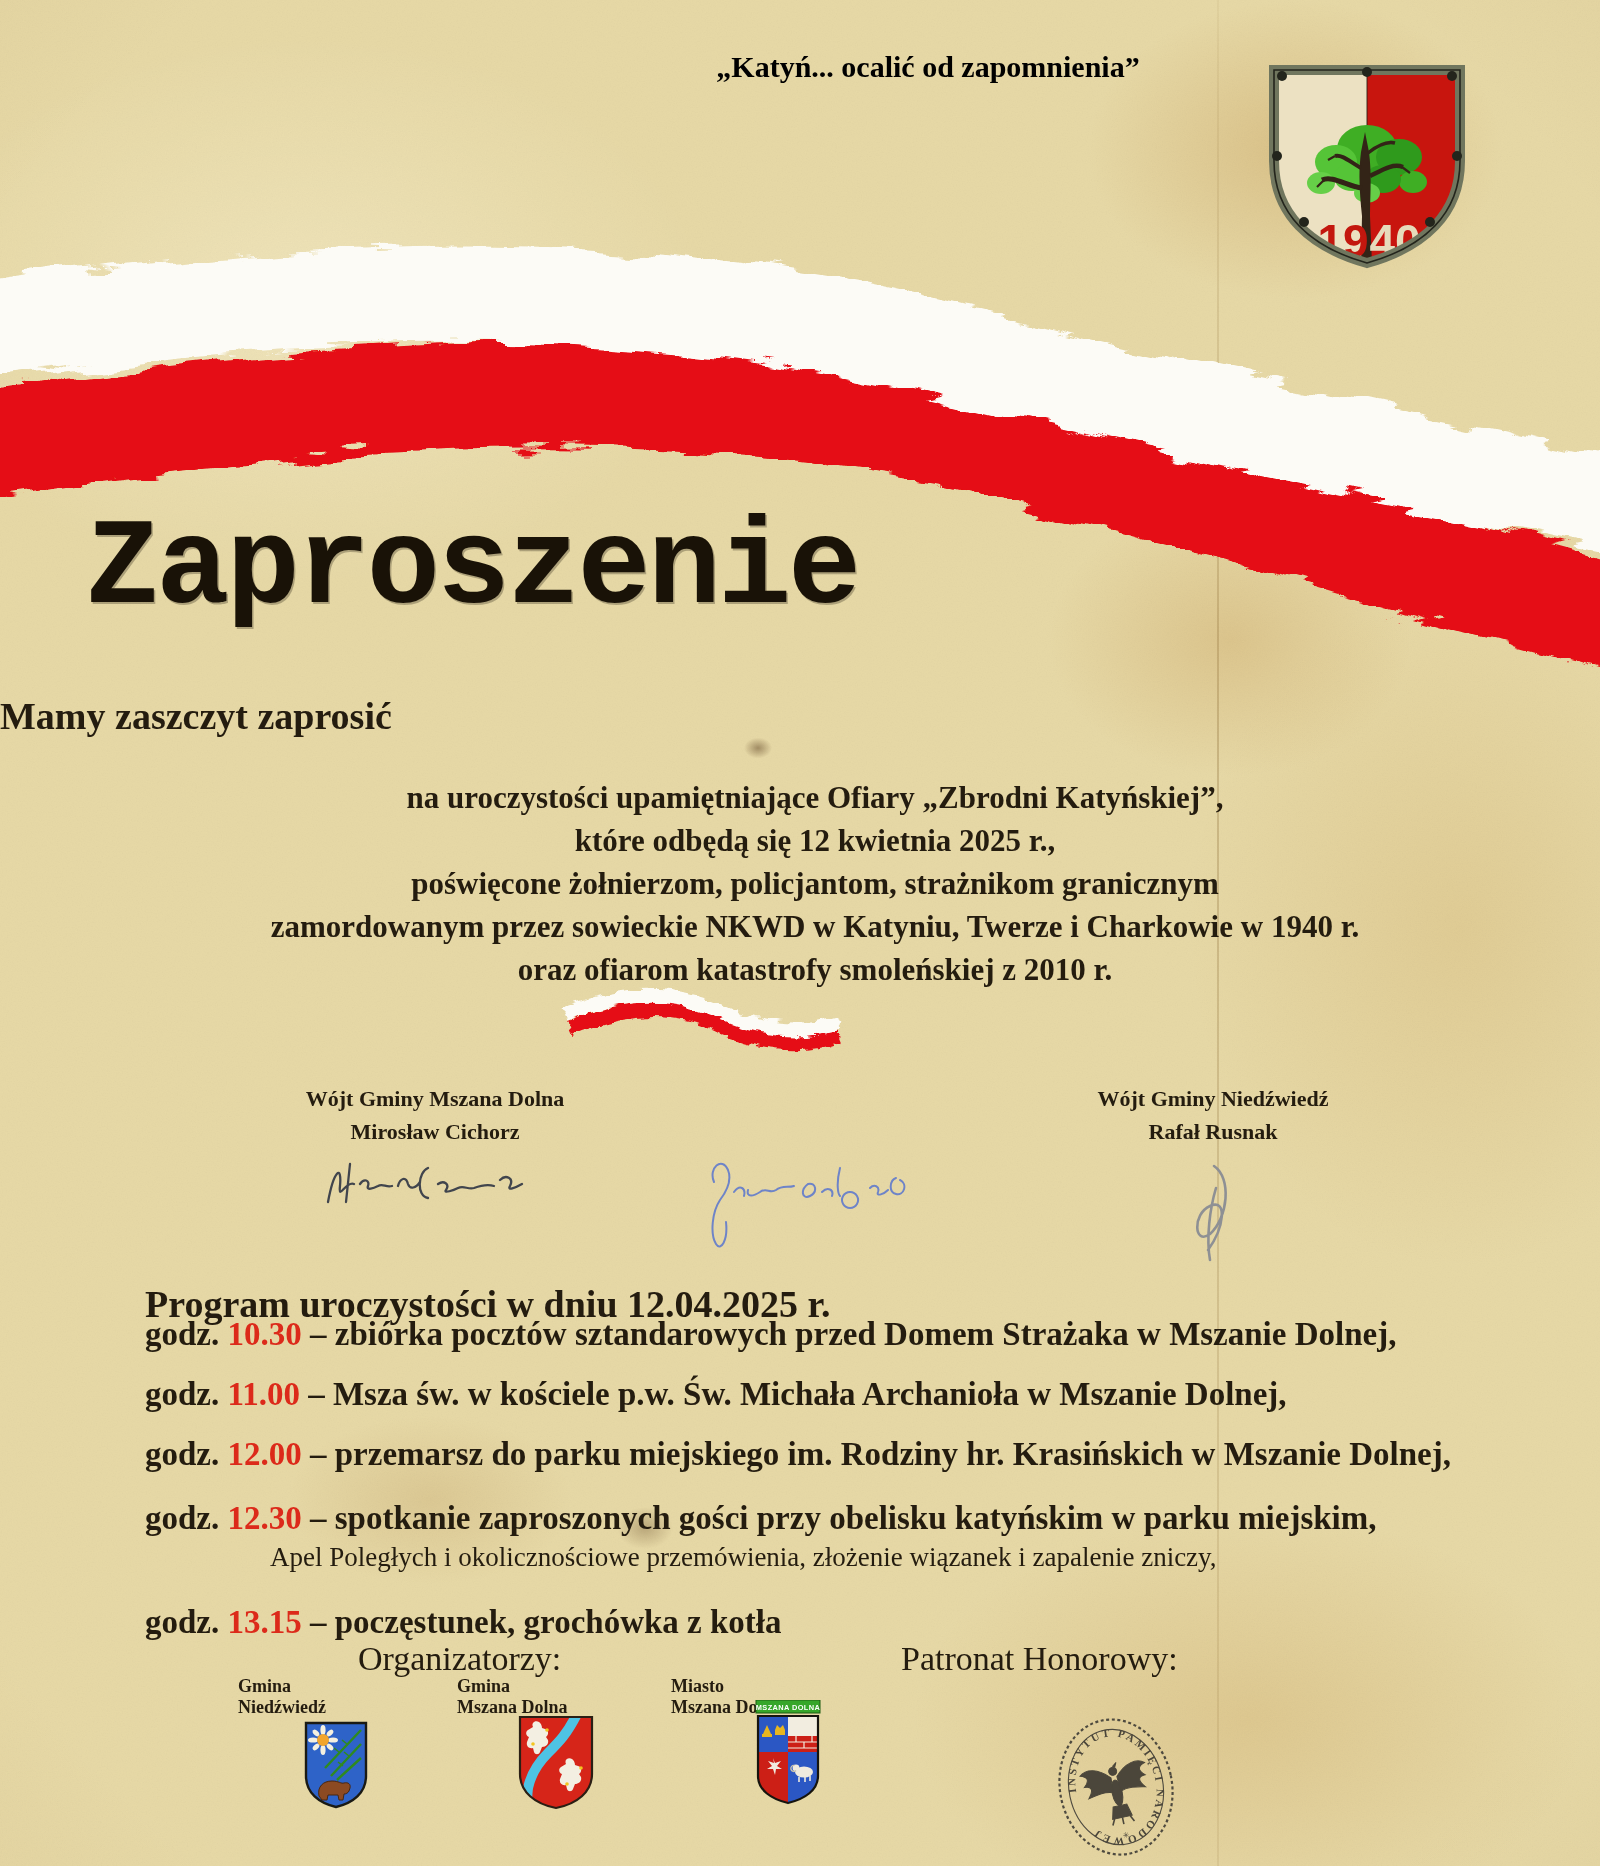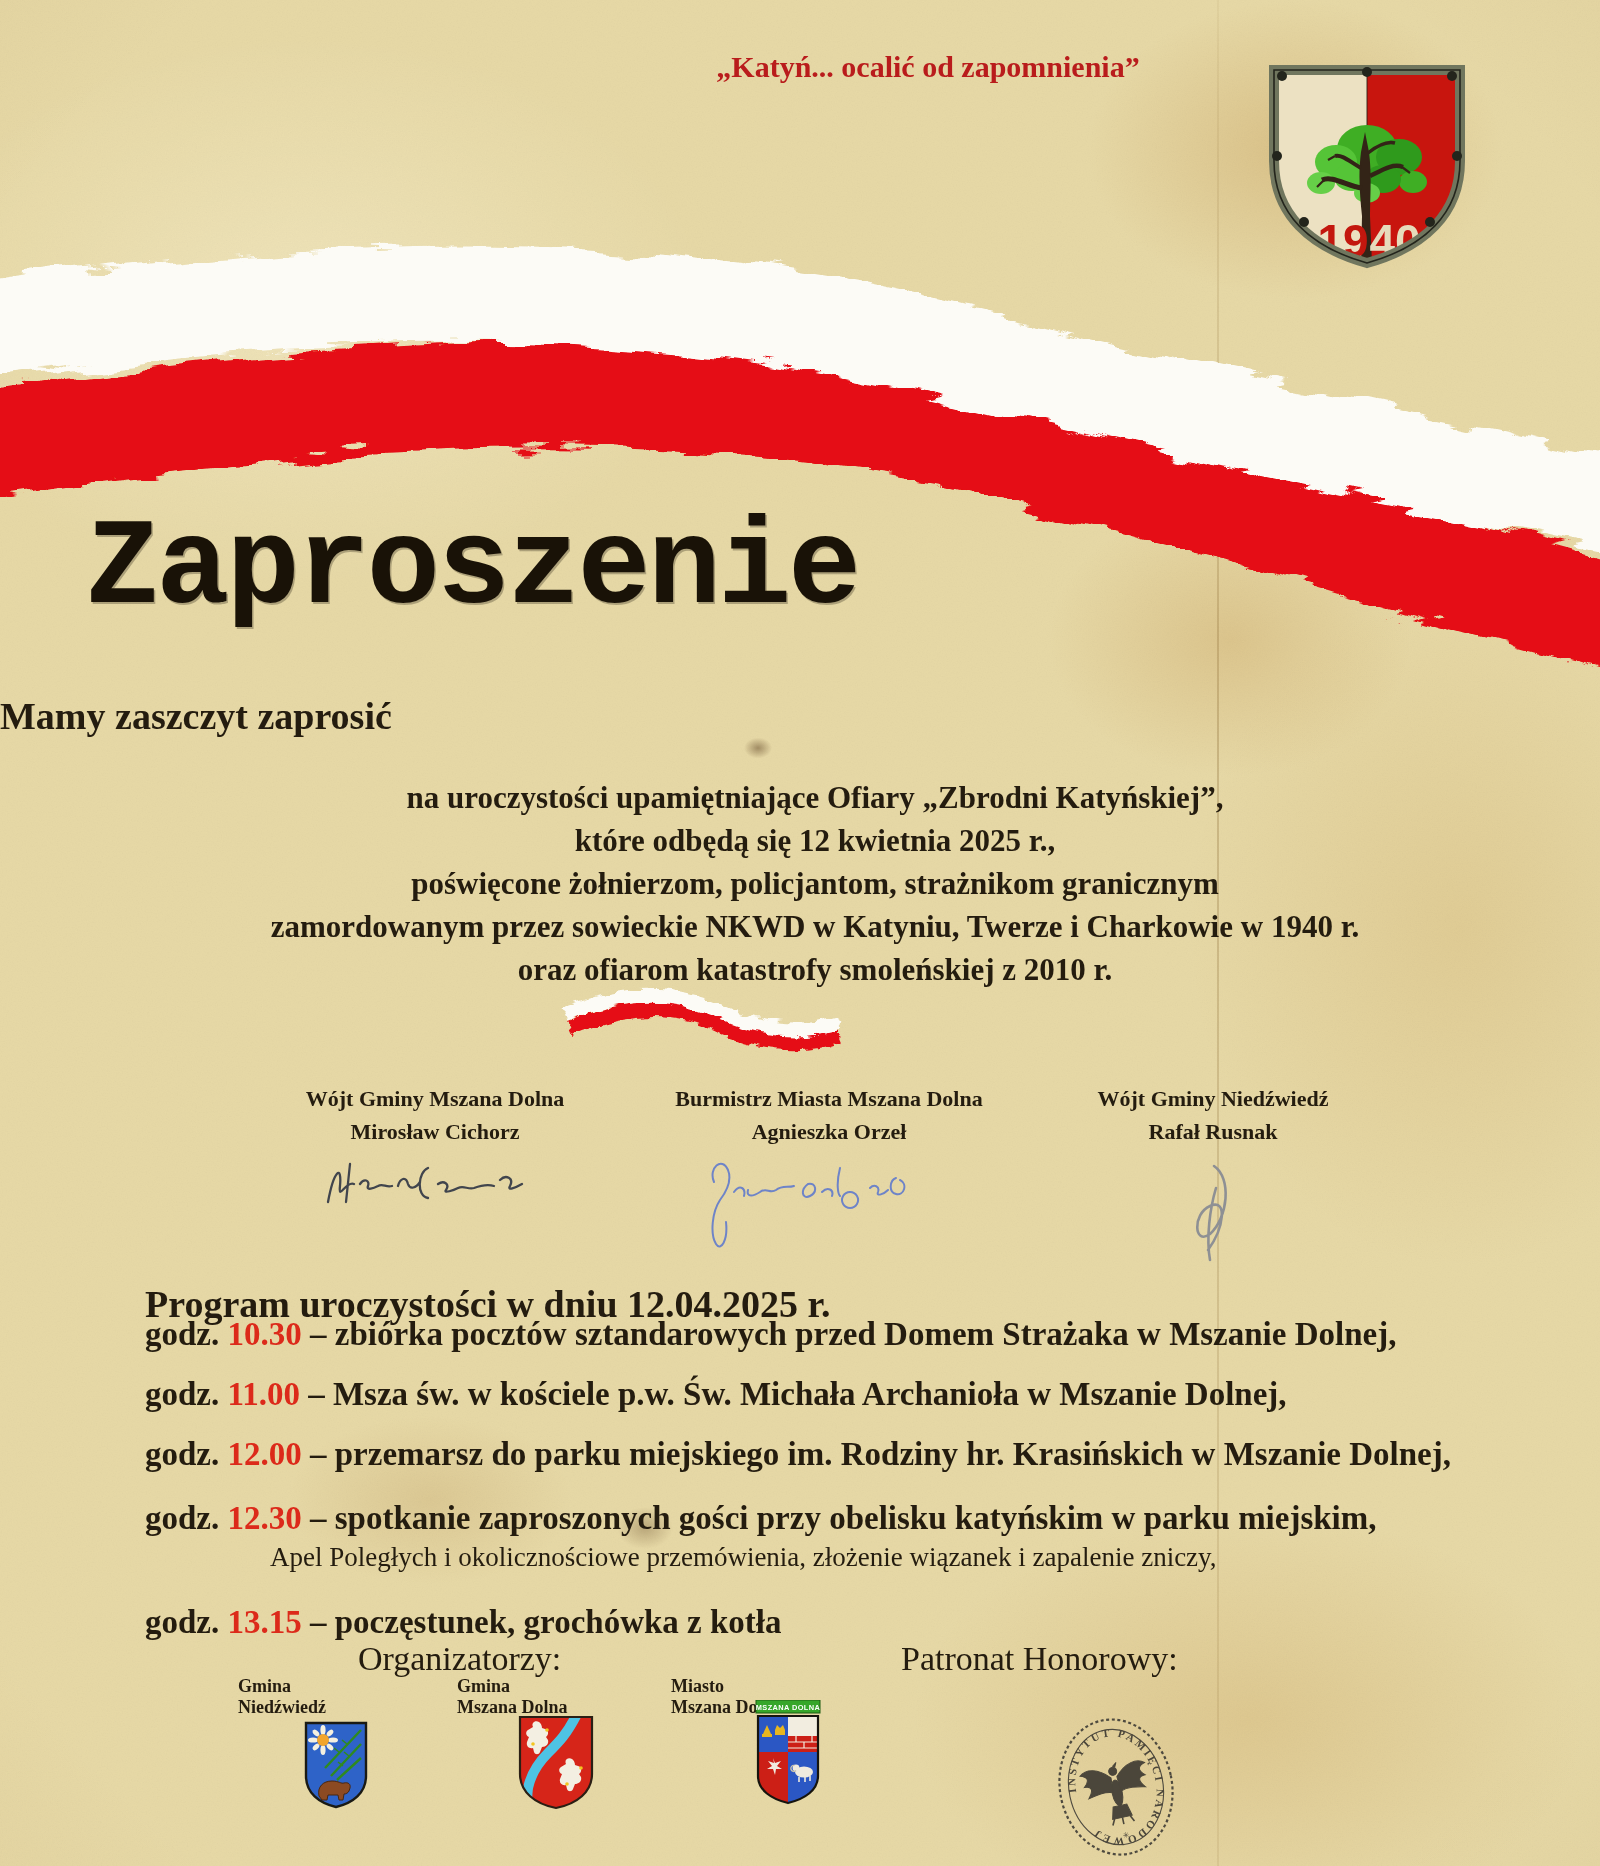--- a/index.html
+++ b/index.html
@@ -14,21 +14,21 @@
       radial-gradient(ellipse 520px 320px at 1250px 1720px, rgba(180,125,45,.18), transparent 65%),
       radial-gradient(ellipse 220px 130px at 430px 1500px, rgba(150,100,35,.14), transparent 65%),
       radial-gradient(ellipse 40px 30px at 645px 1528px, rgba(85,55,22,.30), transparent 70%),
       radial-gradient(ellipse 20px 15px at 758px 748px, rgba(80,50,20,.45), transparent 70%),
       radial-gradient(ellipse 1700px 1900px at 800px 933px, transparent 60%, rgba(140,100,40,.16) 100%);}
   .fold{position:absolute;left:1217px;top:0;width:2px;height:100%;pointer-events:none;
     background:linear-gradient(to bottom, rgba(120,85,30,.06), rgba(120,85,30,.26) 40%, rgba(120,85,30,.10));}
   .noise{position:absolute;inset:0;mix-blend-mode:multiply;pointer-events:none;}
   .art{position:absolute;inset:0;pointer-events:none;}
   .abs{position:absolute;}
-  .quote{left:256px;top:50px;width:1344px;text-align:center;font-size:30px;font-weight:bold;color:#b91c1c;}
+  .quote{left:256px;top:50px;width:1344px;text-align:center;font-size:30px;font-weight:bold;color:#000000;}
   .title{left:86px;top:500px;font-family:"Liberation Mono",monospace;font-weight:bold;font-size:122px;
     letter-spacing:-3px;color:#191207;text-shadow:1.5px 1.5px 0 rgba(25,18,7,.28);}
   .subtitle{left:0;top:694px;width:1600px;font-size:38px;font-weight:bold;}
   .intro{left:15px;top:776px;width:1600px;text-align:center;font-size:31px;font-weight:bold;line-height:43px;}
   .sig-col{top:1082px;width:360px;text-align:center;font-size:22px;font-weight:bold;line-height:33px;}
   .prog-head{left:145px;top:1258px;font-size:38px;font-weight:bold;margin-top:24px;}
   .prog-item{left:145px;font-size:33px;font-weight:bold;white-space:nowrap;}
   .prog-item .time{color:#dc2a1a;}
   .prog-cont{left:270px;font-size:27px;font-weight:normal;white-space:nowrap;}
   .foot-head{top:1640px;width:400px;text-align:left;font-size:34px;}
@@ -123,24 +123,20 @@
     <div>które odbędą się 12 kwietnia 2025 r.,</div>
     <div>poświęcone żołnierzom, policjantom, strażnikom granicznym</div>
     <div>zamordowanym przez sowieckie NKWD w Katyniu, Twerze i Charkowie w 1940 r.</div>
     <div>oraz ofiarom katastrofy smoleńskiej z 2010 r.</div>
   </div>
 
   <div class="abs sig-col" style="left:255px">
     <div>Wójt Gminy Mszana Dolna</div>
     <div>Mirosław Cichorz</div>
   </div>
-  <div class="abs sig-col" style="left:649px">
-    <div>Burmistrz Miasta Mszana Dolna</div>
-    <div>Agnieszka Orzeł</div>
-  </div>
   <div class="abs sig-col" style="left:1033px">
     <div>Wójt Gminy Niedźwiedź</div>
     <div>Rafał Rusnak</div>
   </div>
 
   <svg class="abs" style="left:320px;top:1150px" width="230" height="80" viewBox="0 0 230 80">
     <path d="M8,52 C14,20 22,14 20,36 C18,52 26,30 34,34 M30,14 L26,52 M40,34 c4,-6 10,-4 8,2 c-2,5 6,2 10,0 c5,-3 8,2 14,0 M78,36 c2,-8 8,-10 10,-2 c2,6 8,4 12,-2 M108,18 c-10,4 -12,28 0,30 M118,34 c6,-4 12,0 8,6 c-3,4 8,0 12,-2 c6,-3 10,2 16,0 c8,-3 14,-4 20,-2 M180,30 c6,-6 14,-2 10,6 c-3,5 5,2 12,-2" fill="none" stroke="#41454d" stroke-width="2.3" stroke-linecap="round"></path>
   </svg>
   <svg class="abs" style="left:700px;top:1148px" width="260" height="125" viewBox="0 0 260 125">
     <path d="M14,34 c-6,-14 8,-26 14,-12 c4,10 -2,22 -8,30 c-8,12 -10,34 -4,44 c5,8 12,-4 10,-22 M34,44 c6,-8 12,-4 10,4 m4,-6 c-2,8 6,6 12,2 c6,-5 10,2 16,-2 c6,-5 12,-2 18,-4 M108,36 c-8,6 -6,16 2,12 c8,-4 6,-14 -2,-12 M122,44 c6,-6 12,-2 10,4 M140,20 c-4,16 -2,26 0,28 M150,44 a8,8 0 1,0 0.1,0 M170,40 c4,-4 10,-2 8,4 c-2,5 6,2 10,-2 M196,30 c-6,2 -8,14 0,16 c8,2 12,-10 4,-14" fill="none" stroke="#6e84c8" stroke-width="2" stroke-linecap="round"></path>

